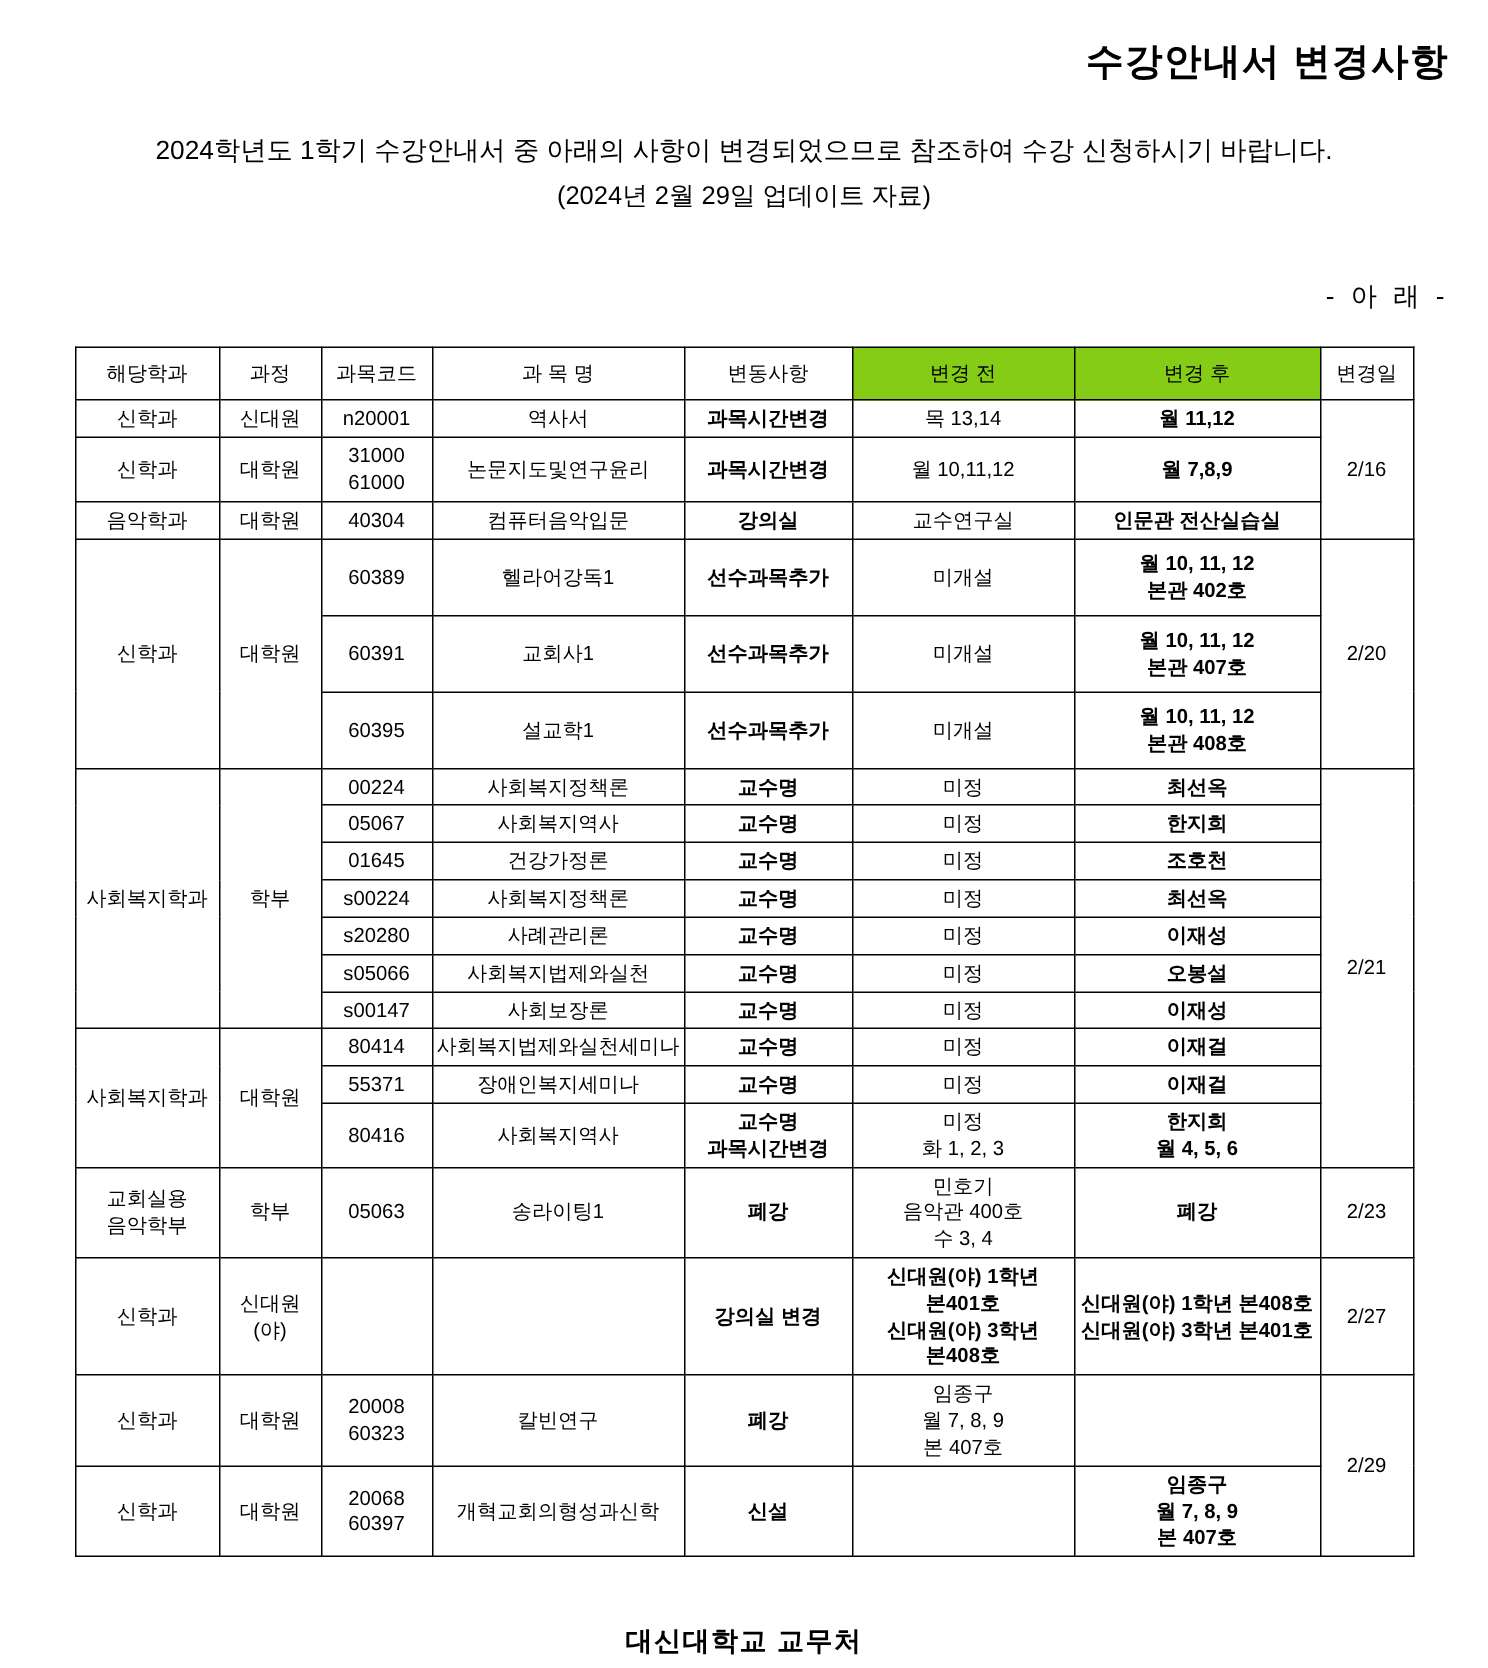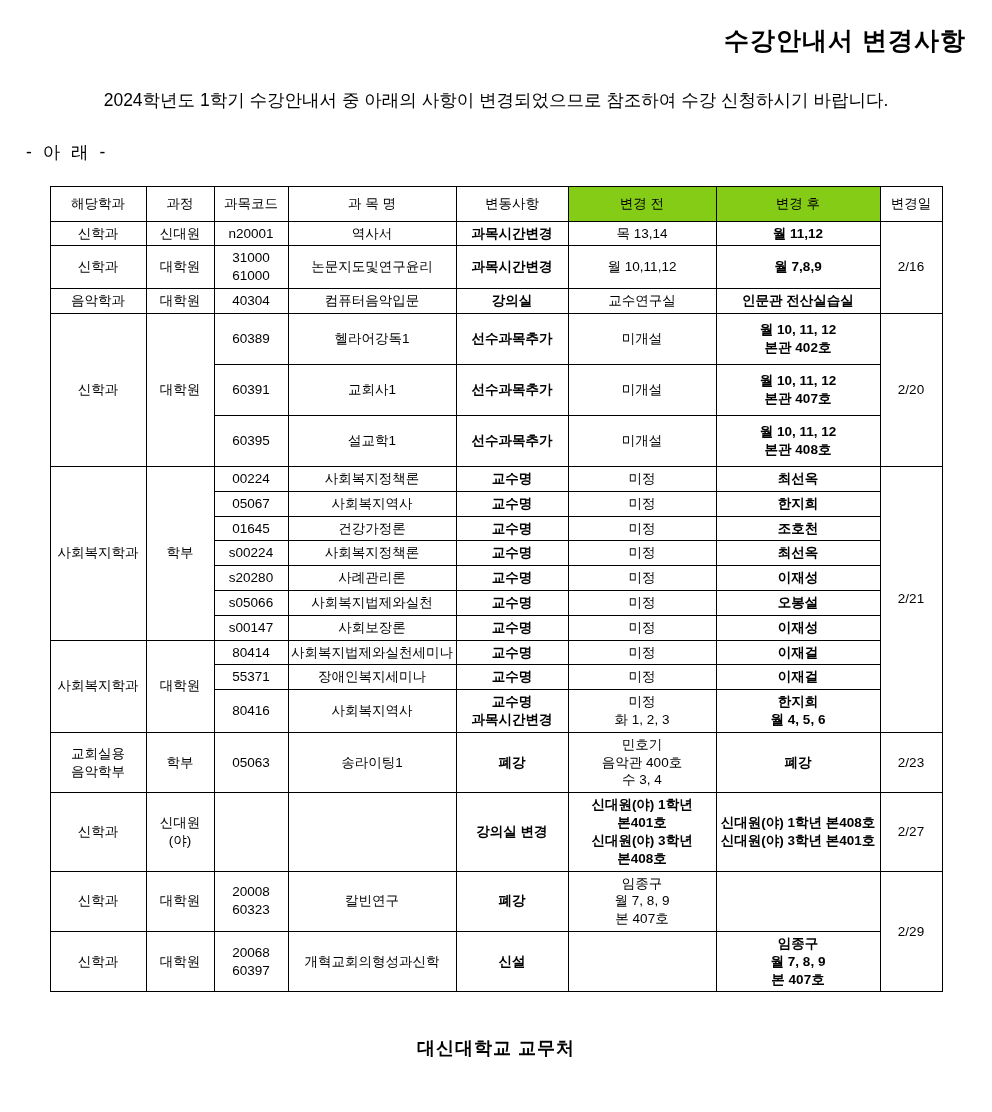--- a/index.html
+++ b/index.html
@@ -28,24 +28,24 @@
   .intro {
     text-align: center;
     font-size: 17.5px;
     line-height: 1.75;
     margin: 0 0 6px 0;
   }
   .intro .line2 {
     font-size: 17px;
   }
   .below-label {
-    text-align: left;
+    text-align: right;
     font-size: 17.5px;
     letter-spacing: 3px;
-    margin: 24px 0 22px 0;
+    margin: 40px 0 22px 0;
   }
   table.changes {
     border-collapse: collapse;
     width: 762px;
     margin: 0 auto;
     table-layout: fixed;
     padding-left: 30px;
   }
   table.changes td, table.changes th {
     border: 1px solid #000000;
@@ -87,20 +87,21 @@
 </style>
 </head>
 <body>
 
 <div class="page">
 
   <div class="doc-title">수강안내서 변경사항</div>
 
   <div class="intro">
     <div>2024학년도 1학기 수강안내서 중 아래의 사항이 변경되었으므로 참조하여 수강 신청하시기 바랍니다.</div>
+    <div class="line2">(2024년 2월 29일 업데이트 자료)</div>
   </div>
 
   <div class="below-label">- 아 래 -</div>
 
   <table class="changes">
     <colgroup>
       <col class="col-dept">
         <col class="col-prog">
         <col class="col-code">
         <col class="col-name">

